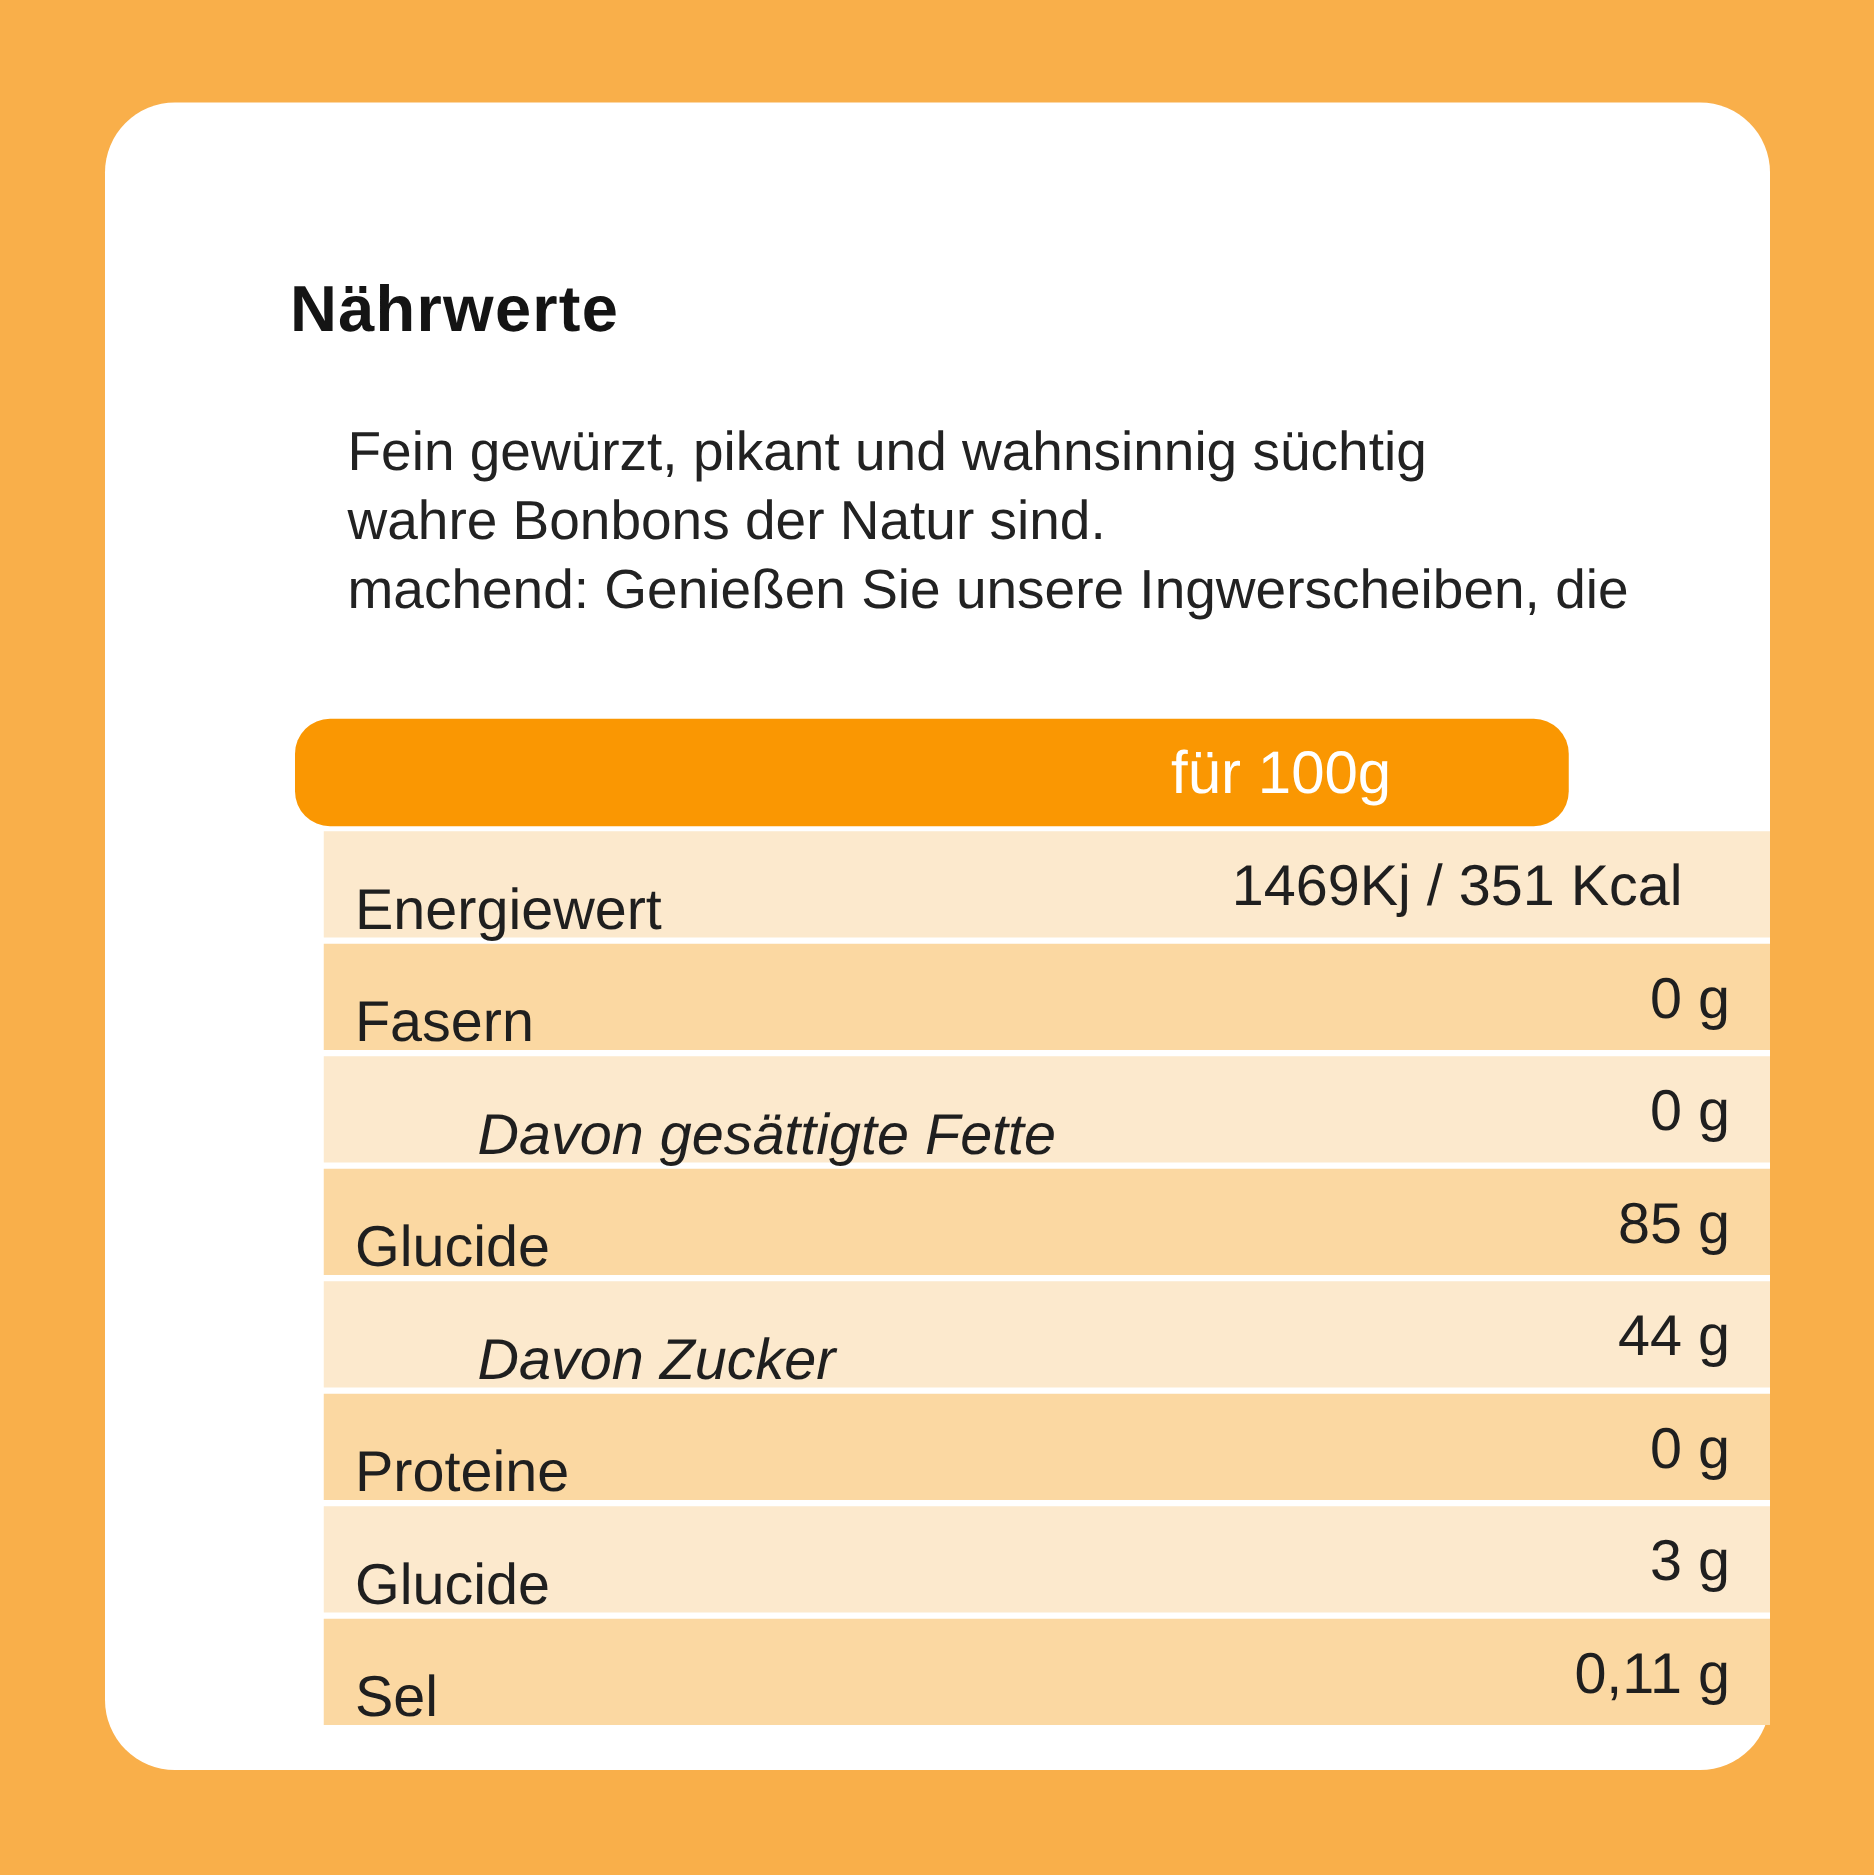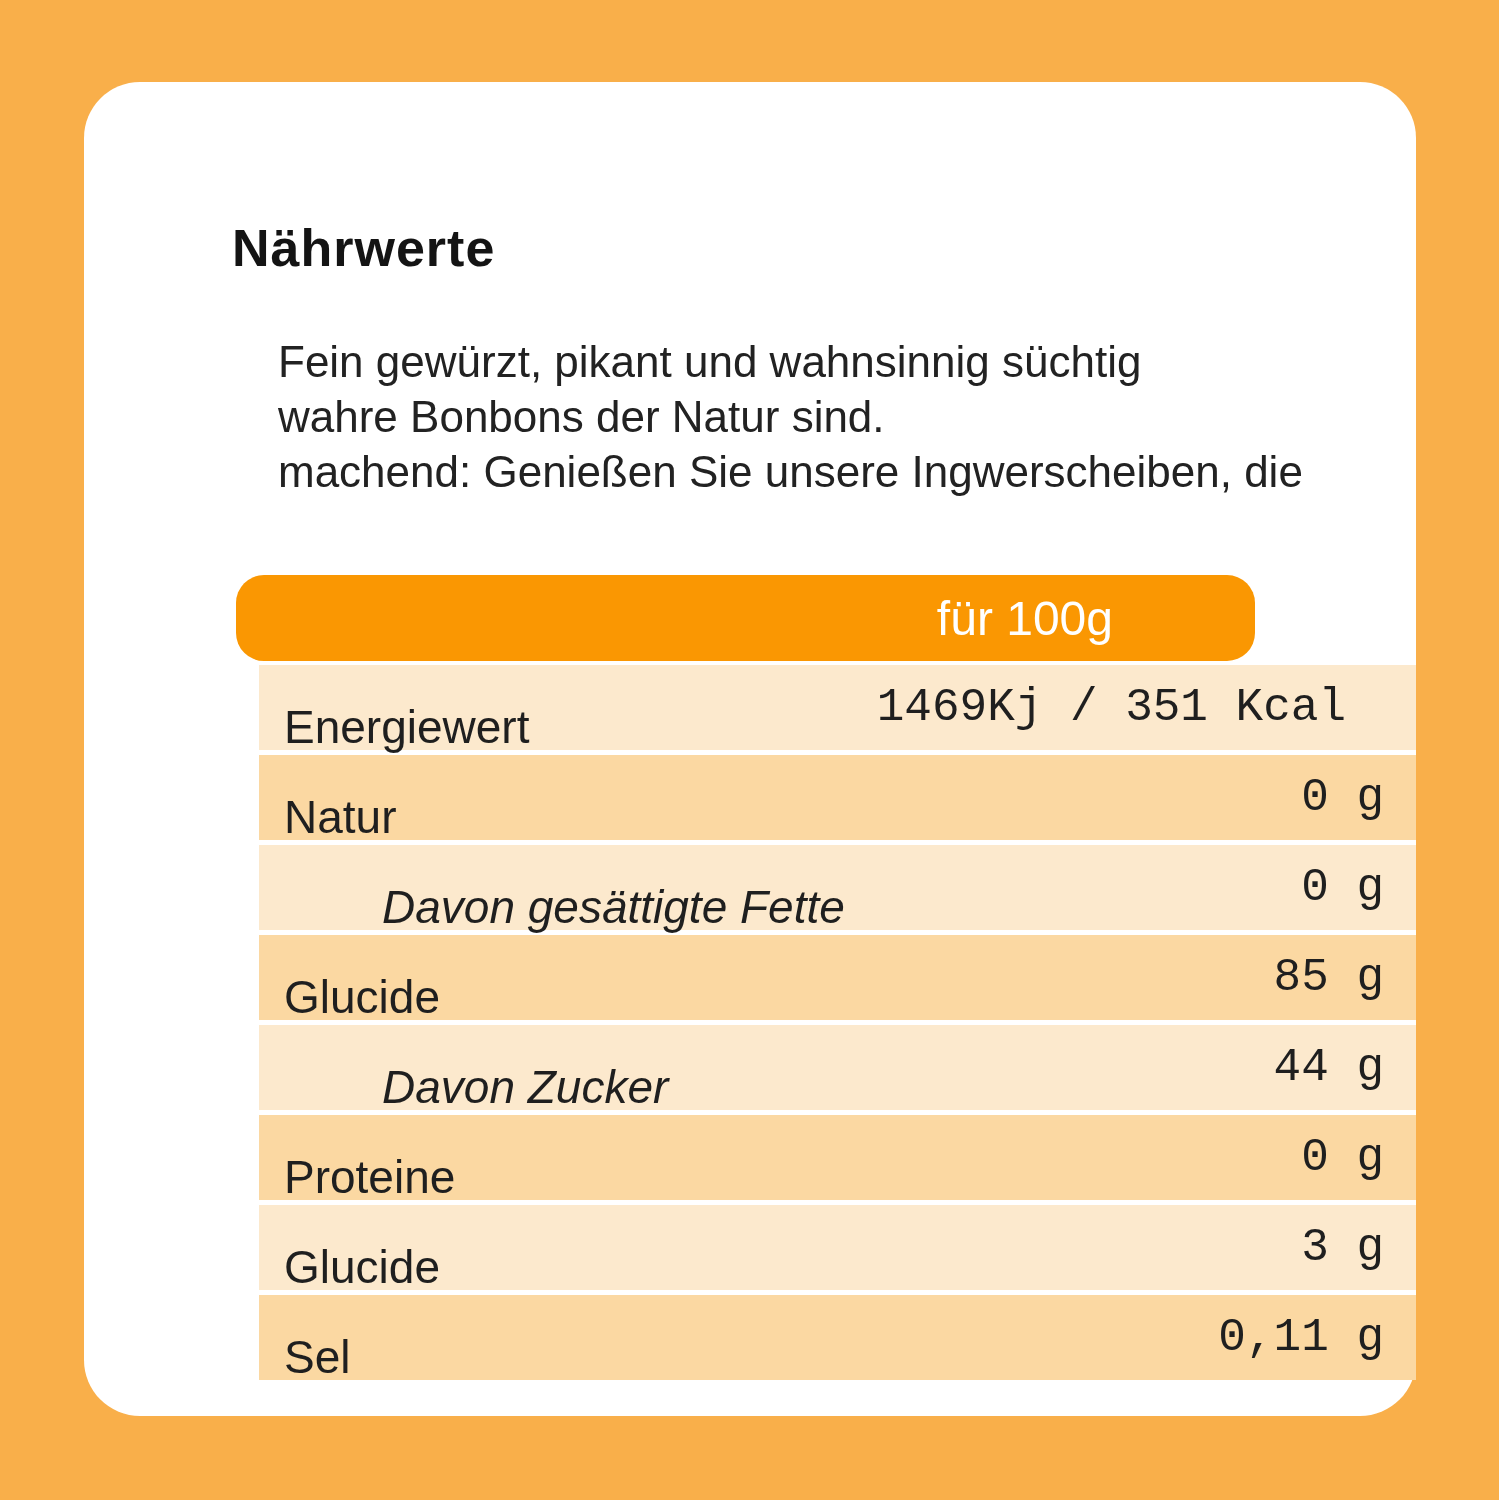--- a/index.html
+++ b/index.html
@@ -75,21 +75,21 @@
     font-size: 46px;
     color: #1F1F1F;
   }
   .row.light { background: #FCE9CD; }
   .row.dark  { background: #FBD8A2; }
   .row .label { white-space: nowrap; margin-top: 38px; }
   .row.sub .label {
     padding-left: 98px;
     font-style: italic;
   }
-  .row .value { white-space: nowrap; font-family: Liberation Mono, monospace; }
+  .row .value { white-space: nowrap; }
   .row.energy .value { padding-right: 38px; }
 </style>
 </head>
 <body>
 
 <div class="card">
   <div class="title">Nährwerte</div>
 
   <div class="desc">
     <div>Fein gewürzt, pikant und wahnsinnig süchtig</div>
@@ -100,21 +100,21 @@
   <div class="header-bar">
     <span>für 100g</span>
   </div>
 
   <div class="table">
     <div class="row light energy">
       <span class="label">Energiewert</span>
       <span class="value">1469Kj / 351 Kcal</span>
     </div>
     <div class="row dark">
-      <span class="label">Natur</span>
+      <span class="label">Fasern</span>
       <span class="value">0 g</span>
     </div>
     <div class="row light sub">
       <span class="label">Davon gesättigte Fette</span>
       <span class="value">0 g</span>
     </div>
     <div class="row dark">
       <span class="label">Glucide</span>
       <span class="value">85 g</span>
     </div>

